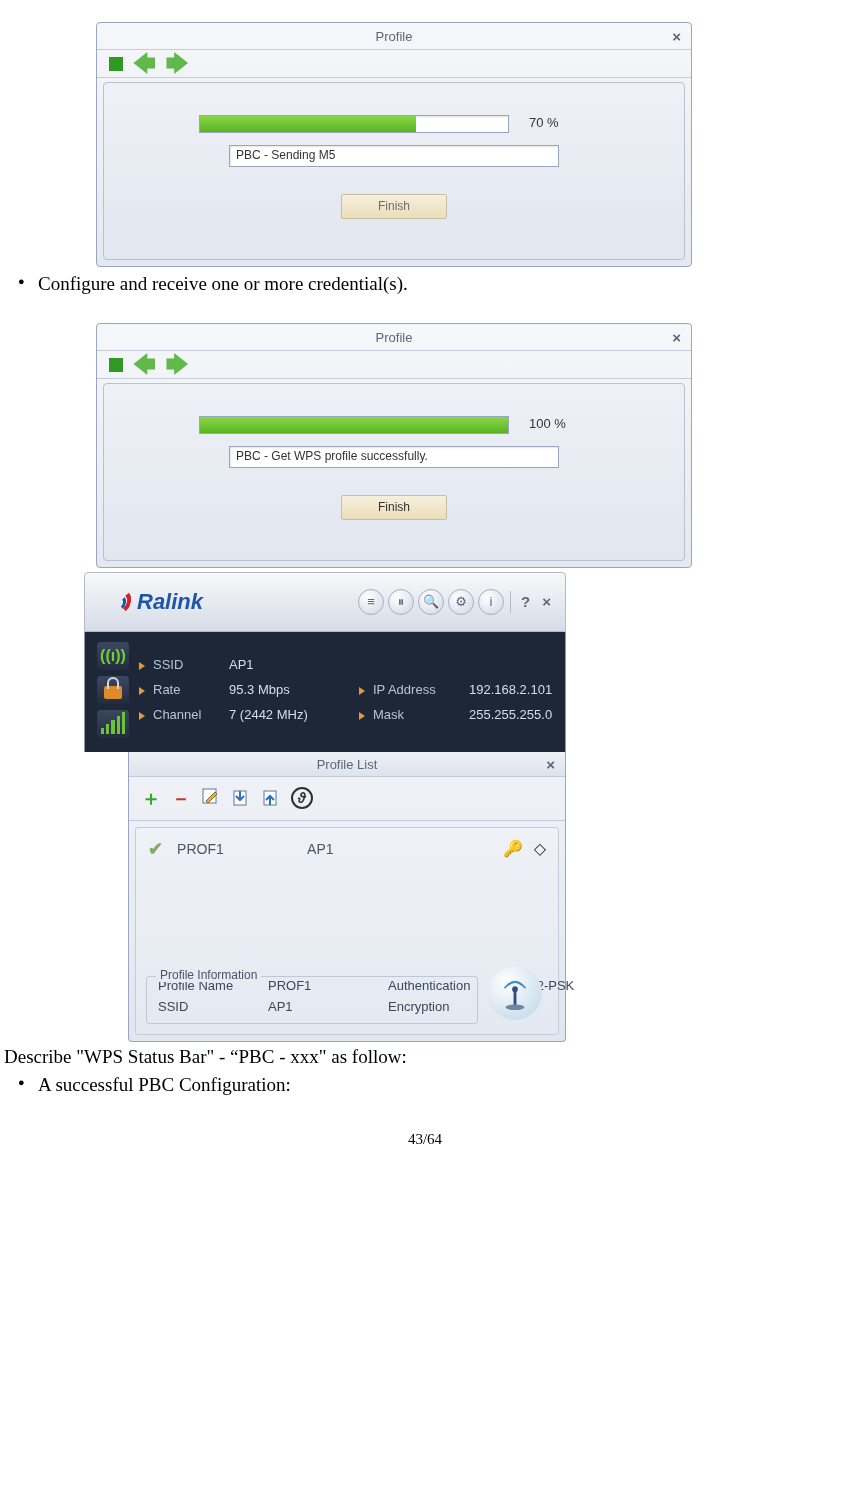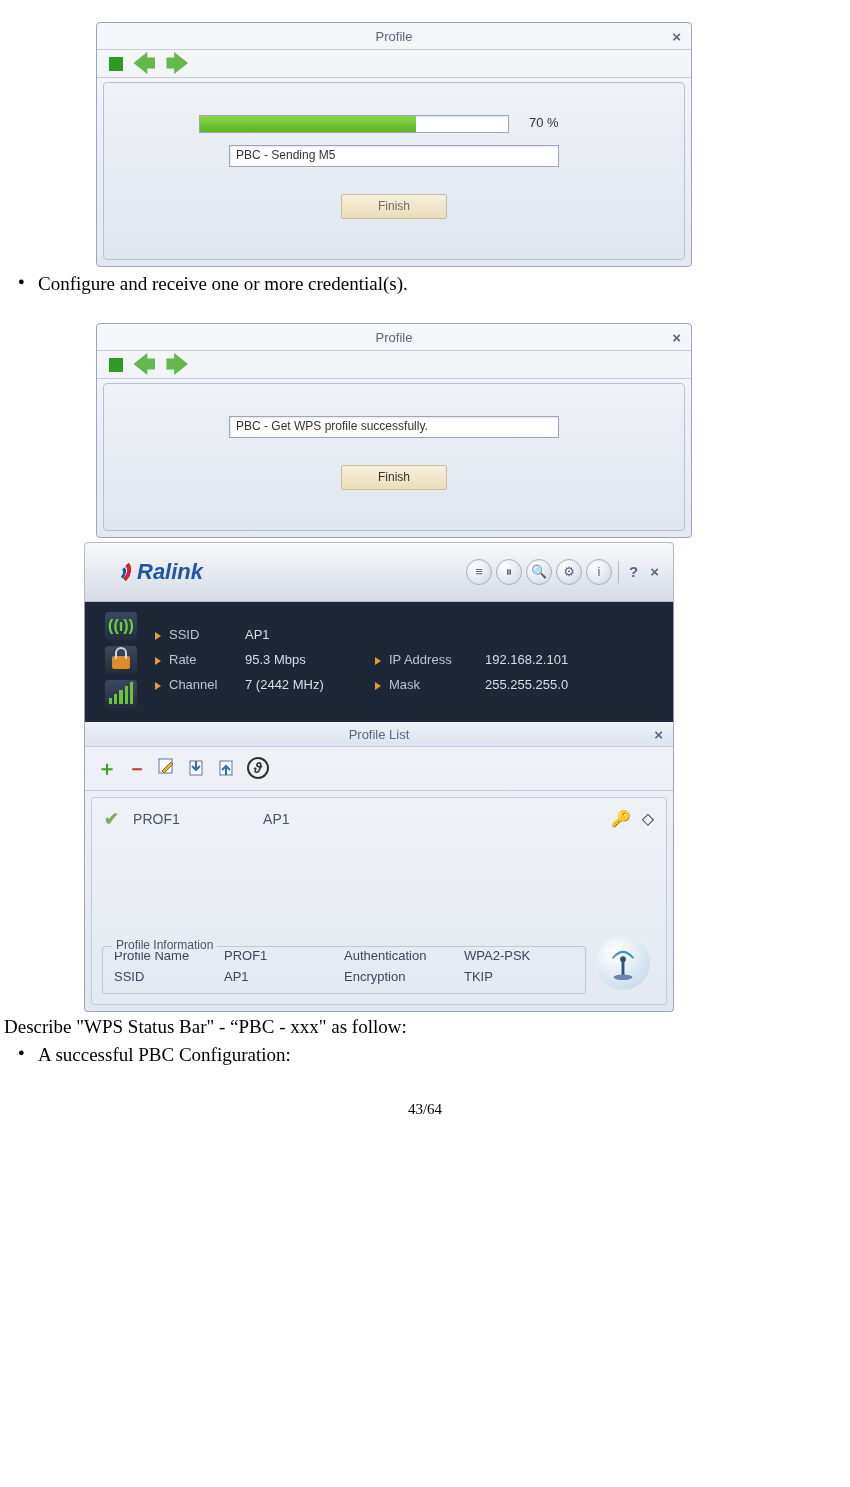--- a/index.html
+++ b/index.html
@@ -78,21 +78,21 @@
   .pp-finish-row { text-align: center; margin-top: 26px; }
   .pp-finish {
     display: inline-block; width: 106px; height: 25px; line-height: 23px;
     border: 1px solid #c8bfa3; background: linear-gradient(#f6efdc,#eadeb9);
     font-size: 12px; color: #6d6d6d; border-radius: 2px;
   }
   .pp-finish.enabled { color: #333; }
 
   
   .ralink-app {
-    width: 590px;
+    width: 482px;
     font-family: Tahoma, Verdana, sans-serif;
   }
   .ral-header {
     height: 60px; border: 1px solid #b3b9c6; border-radius: 4px 4px 0 0;
     background: linear-gradient(#f7f8fb, #d6dbe6);
     display: flex; align-items: center; justify-content: space-between;
     padding: 0 10px;
   }
   .ral-logo-wrap { display: flex; align-items: center; gap: 6px; color:#1d56a7; font-size:22px; font-style: italic; font-weight: bold; }
   .ral-logo-swoosh {
@@ -152,21 +152,21 @@
   .ral-sg-label { color:#b9c3d3; position:relative; padding-left:14px;}
   .ral-sg-label::before{content:""; position:absolute; left:0; top:5px; width:0;height:0;
     border-top:4px solid transparent; border-bottom:4px solid transparent; border-left:6px solid #e59a38;}
   .ral-sg-val { color:#d6deea; }
 
   
   .plist-panel {
     background: linear-gradient(#f0f2f7,#e1e6ef);
     border:1px solid #9aa6bd; border-top:none;
     border-radius: 0 0 4px 4px;
-    font-size: 13px; color:#3b475a;
+    font-size: 13px; color:#3b475a;margin-left:44px;
   }
   .plist-title {
     text-align:center; padding:5px 0 4px 0; color:#5c6779; position:relative;
     border-bottom:1px solid #c4ccdb; background: linear-gradient(#eef1f6,#dde3ed);
   }
   .plist-toolbar {
     display:flex; align-items:center; gap:10px; padding:8px 12px;
     border-bottom:1px solid #c4ccdb;
   }
   .pl-ic { font-size:20px; font-weight:bold; }
@@ -250,20 +250,26 @@
       <div class="pp-title">
         <span>Profile</span>
         <span class="pp-close">×</span>
       </div>
       <div class="pp-toolbar">
         <span class="tb-sq"></span>
         <span class="tb-arrow">🡄</span>
         <span class="tb-arrow">🡆</span>
       </div>
       <div class="pp-inner">
+        <div class="pp-progress-row">
+          <div class="pp-progress-track">
+            <div class="pp-progress-fill" style="width:100%"></div>
+          </div>
+          <div class="pp-progress-label">100 %</div>
+        </div>
         <div class="pp-status-field">PBC - Get WPS profile successfully.</div>
         <div class="pp-finish-row">
           <span class="pp-finish enabled">Finish</span>
         </div>
       </div>
     </div>
   </div>
 
 
   <div class="panel-wrap left-indent">

